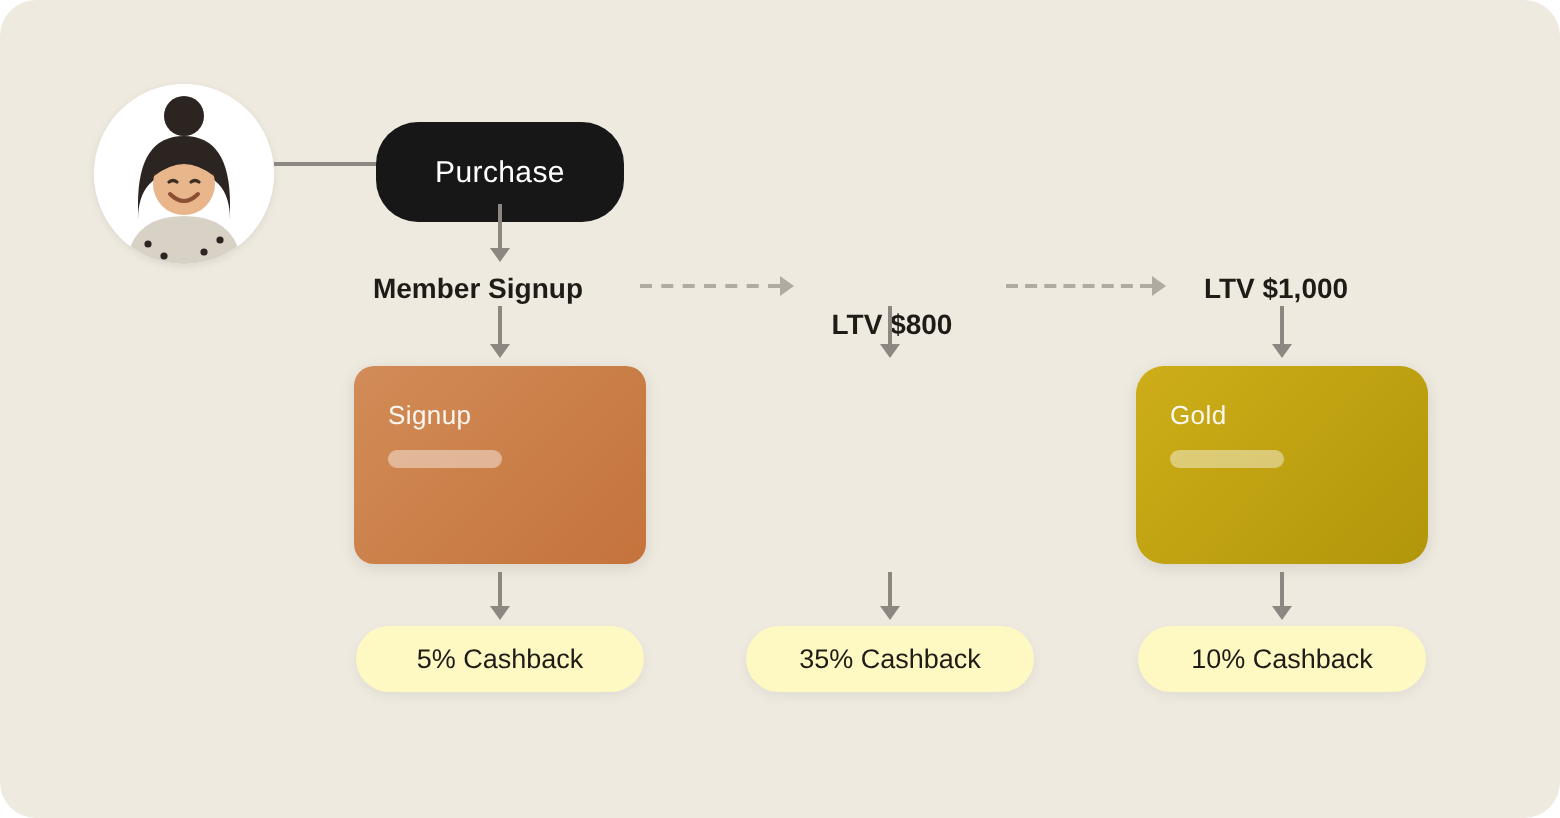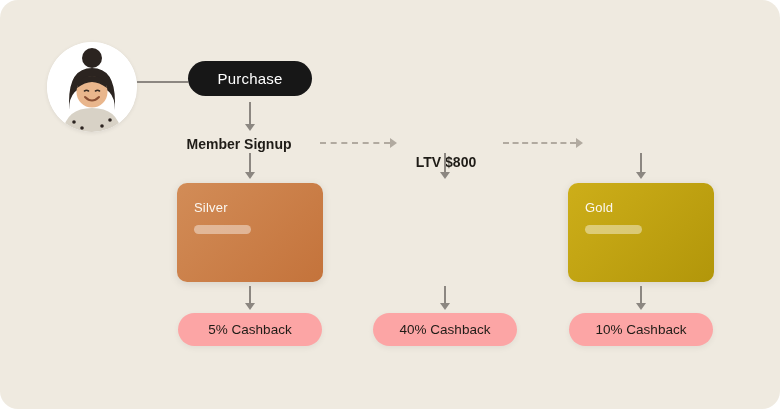--- a/index.html
+++ b/index.html
@@ -25,21 +25,21 @@
   .avatar{
     position:absolute;left:47px;top:42px;
     width:90px;height:90px;border-radius:50%;
     overflow:hidden;background:#fff;
     box-shadow:0 1px 4px rgba(0,0,0,0.08);
   }
   .avatar svg{display:block;width:100%;height:100%;}
   
   .purchase-pill{
     position:absolute;left:188px;top:61px;
-    width:124px;height:35px;border-radius:21px;
+    width:124px;height:50px;border-radius:21px;
     background:#171717;color:#ffffff;
     display:flex;align-items:center;justify-content:center;
     font-size:15px;letter-spacing:.2px;
   }
   
   .hline{position:absolute;height:2px;background:var(--arrow);}
   .vline{position:absolute;width:2px;background:var(--arrow);}
   .dline{position:absolute;height:0;border-top:2px dashed var(--arrow-dash);}
   .ah-down{position:absolute;width:0;height:0;
     border-left:5px solid transparent;border-right:5px solid transparent;
@@ -54,34 +54,34 @@
     text-align:center;line-height:18px;white-space:nowrap;
   }
   
   .card{
     position:absolute;top:183px;width:146px;height:99px;
     border-radius:10px;padding:17px 0 0 17px;
     box-shadow:0 2px 8px rgba(0,0,0,0.10);
   }
   .card-bronze{background:linear-gradient(135deg,#D28C57 0%,#C4733B 100%);}
   .card-silver{background:linear-gradient(135deg,#E4E4E4 0%,#BDBDBD 100%);}
-  .card-gold{background:linear-gradient(135deg,#CDAE19 0%,#B2960A 100%);}
+  .card-gold{background:linear-gradient(135deg,#CDAE19 0%,#B2960A 100%);border-radius:14px;}
   .card-name{
     display:block;color:#FBF7F1;font-size:13px;font-weight:500;
     margin-bottom:10px;letter-spacing:.2px;
   }
   .card-silver .card-name{color:#F7F7F7;}
   .card-bar{
     width:57px;height:9px;border-radius:5px;
     background:rgba(255,255,255,0.42);
   }
   
   .cashback-pill{
     position:absolute;top:313px;height:33px;min-width:144px;
-    border-radius:17px;background:#fca5a5;color:var(--ink);
+    border-radius:17px;background:#fef9c3;color:var(--ink);
     display:flex;align-items:center;justify-content:center;
     font-size:13.5px;font-weight:500;padding:4px 20px;
     transform:translateX(-50%);
     box-shadow:0 2px 6px rgba(0,0,0,0.06);
     white-space:nowrap;
   }
 </style>
 </head>
 <body>
 
@@ -111,20 +111,21 @@
     <span>Purchase</span>
   </div>
 
   <div>
     <div class="vline" style="left:249px;top:102px;height:22px;"></div>
     <div class="ah-down" style="left:245px;top:124px;"></div>
   </div>
 
   <div class="flow-label" style="left:168px;width:142px;">Member Signup</div>
   <div class="flow-label" style="left:400px;width:92px;margin-top:18px;">LTV $800</div>
+  <div class="flow-label" style="left:586px;width:104px;">LTV $1,000</div>
 
   <div>
     <div class="dline" style="left:320px;top:142px;width:70px;"></div>
     <div class="ah-right" style="left:390px;top:138px;"></div>
   </div>
   <div>
     <div class="dline" style="left:503px;top:142px;width:73px;"></div>
     <div class="ah-right" style="left:576px;top:138px;"></div>
   </div>
 
@@ -135,21 +136,21 @@
   <div>
     <div class="vline" style="left:444px;top:153px;height:19px;"></div>
     <div class="ah-down" style="left:440px;top:172px;"></div>
   </div>
   <div>
     <div class="vline" style="left:640px;top:153px;height:19px;"></div>
     <div class="ah-down" style="left:636px;top:172px;"></div>
   </div>
 
   <div class="card card-bronze" style="left:177px;">
-    <span class="card-name">Silver</span>
+    <span class="card-name">Signup</span>
     <div class="card-bar"></div>
   </div>
   <div class="card card-gold" style="left:568px;">
     <span class="card-name">Gold</span>
     <div class="card-bar"></div>
   </div>
 
   <div>
     <div class="vline" style="left:249px;top:286px;height:17px;"></div>
     <div class="ah-down" style="left:245px;top:303px;"></div>
@@ -160,19 +161,19 @@
   </div>
   <div>
     <div class="vline" style="left:640px;top:286px;height:17px;"></div>
     <div class="ah-down" style="left:636px;top:303px;"></div>
   </div>
 
   <div class="cashback-pill" style="left:250px;">
     <span>5% Cashback</span>
   </div>
   <div class="cashback-pill" style="left:445px;">
-    <span>40% Cashback</span>
+    <span>35% Cashback</span>
   </div>
   <div class="cashback-pill" style="left:641px;align-items:center;">
     <span>10% Cashback</span>
   </div>
 
 </div>
 
 </body></html>

